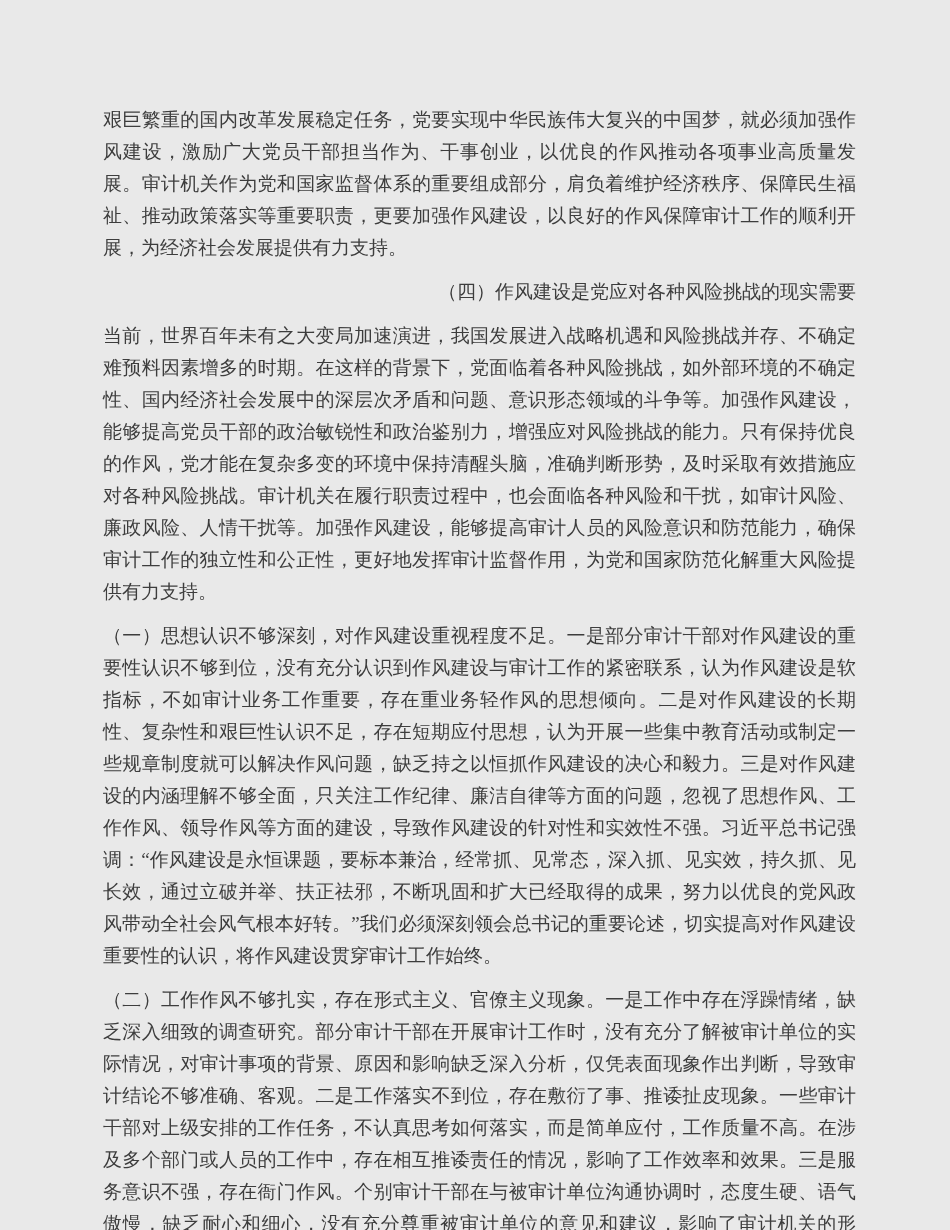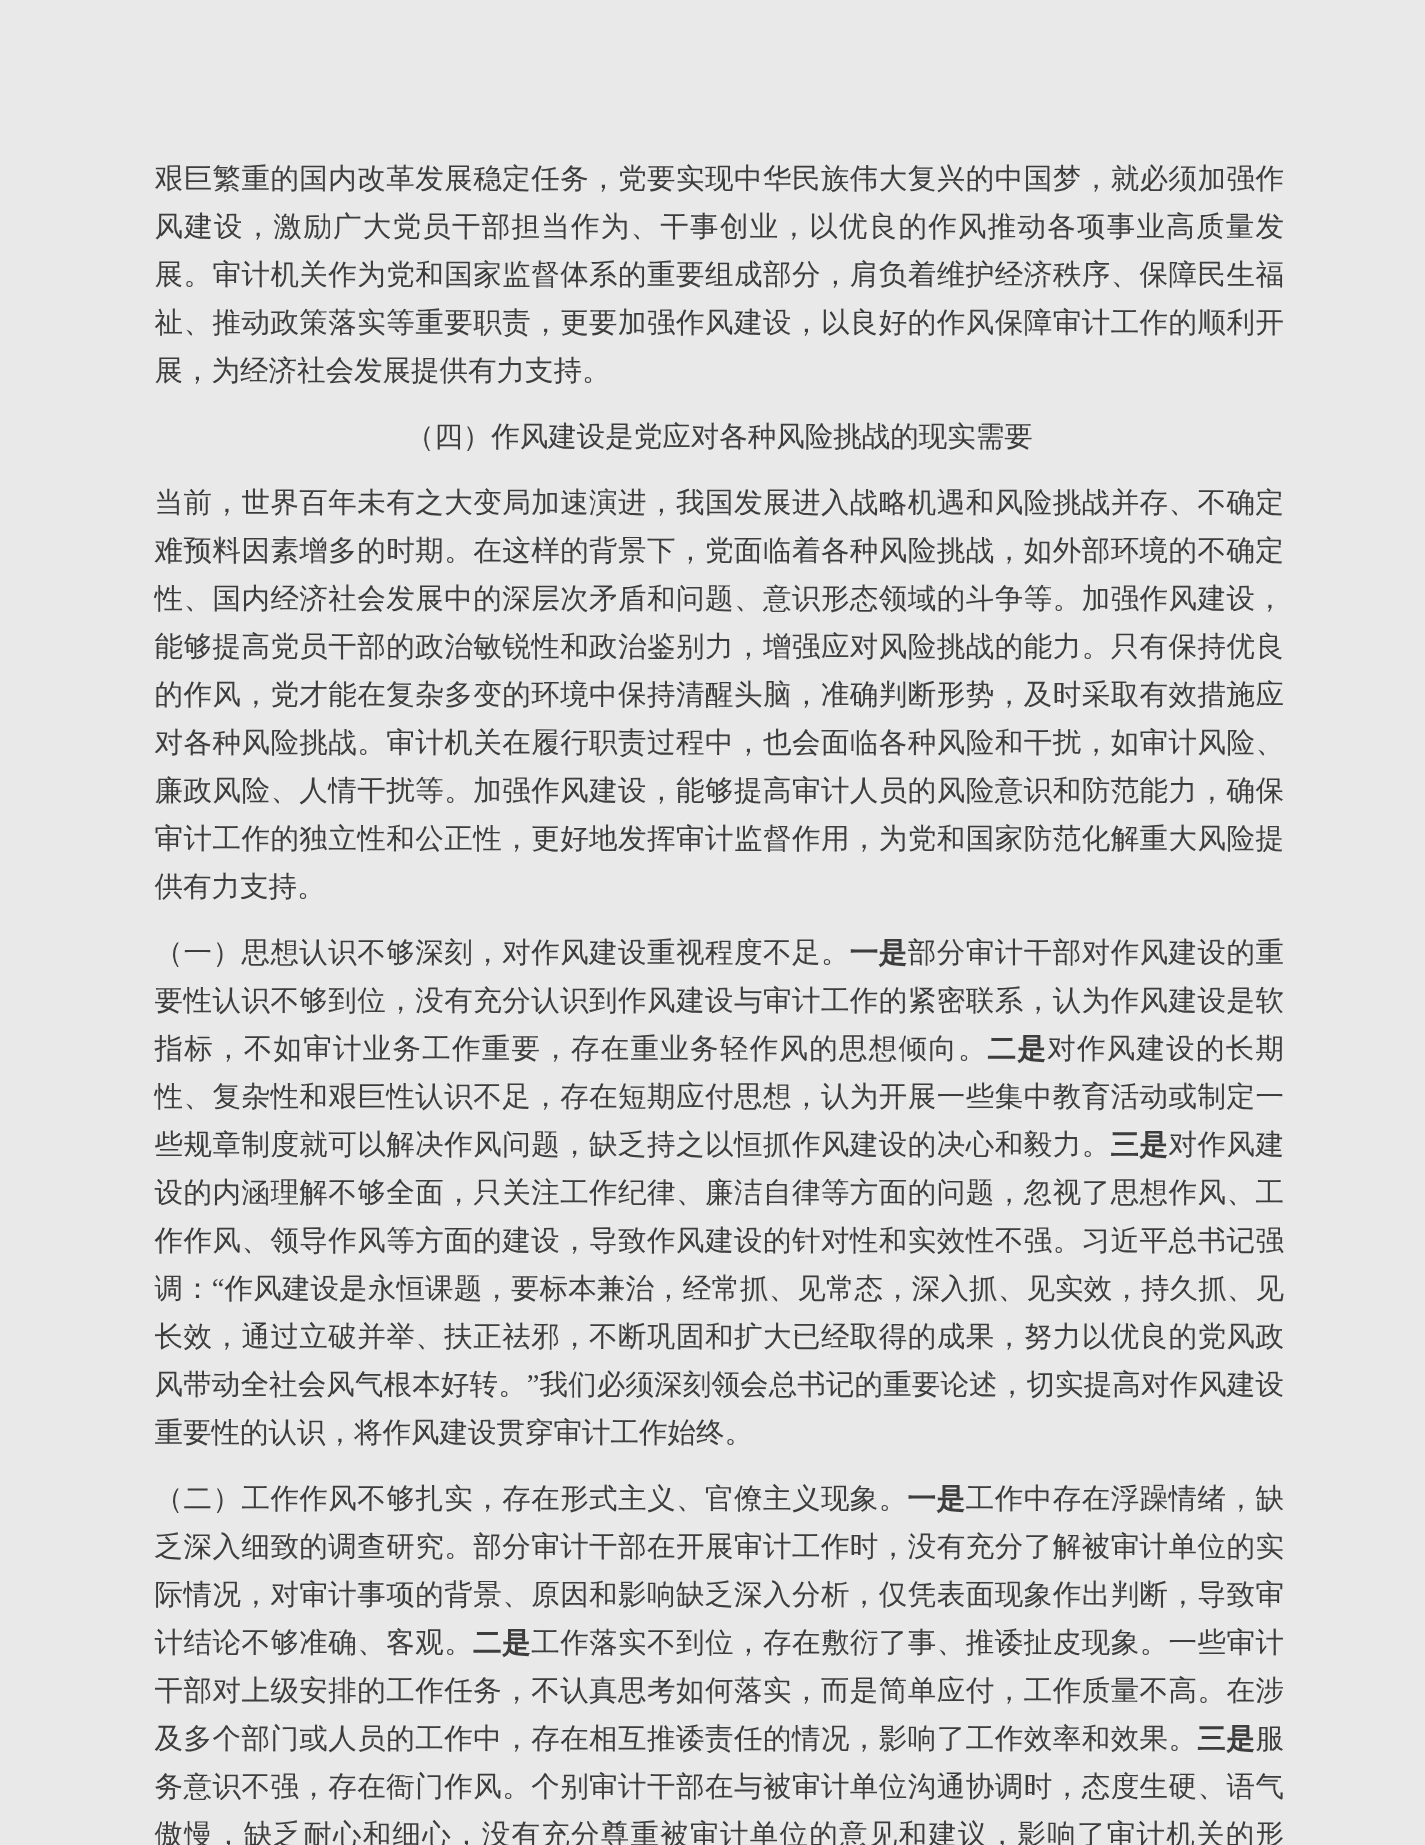--- a/index.html
+++ b/index.html
@@ -17,22 +17,22 @@
     top: 104px;
     width: 753px;
     font-family: "Liberation Serif", "DejaVu Serif", serif;
     font-size: 19px;
     line-height: 32px;
     color: var(--fg, #3d3d3d);
     text-align: justify;
   }
   .para { margin: 0 0 12px 0; }
   .para:last-child { margin-bottom: 0; }
-  .heading { text-align: center; }
-  .run-bold { font-weight: 700; }
+  .heading { text-align: right; }
+  .run-bold { font-weight: 400; }
 </style>
 </head>
 <body>
 
 <div class="page">
   <div class="doc">
 
     <p class="para">艰巨繁重的国内改革发展稳定任务，党要实现中华民族伟大复兴的中国梦，就必须加强作风建设，激励广大党员干部担当作为、干事创业，以优良的作风推动各项事业高质量发展。审计机关作为党和国家监督体系的重要组成部分，肩负着维护经济秩序、保障民生福祉、推动政策落实等重要职责，更要加强作风建设，以良好的作风保障审计工作的顺利开展，为经济社会发展提供有力支持。</p>
 
     <p class="para heading">（四）作风建设是党应对各种风险挑战的现实需要</p>

